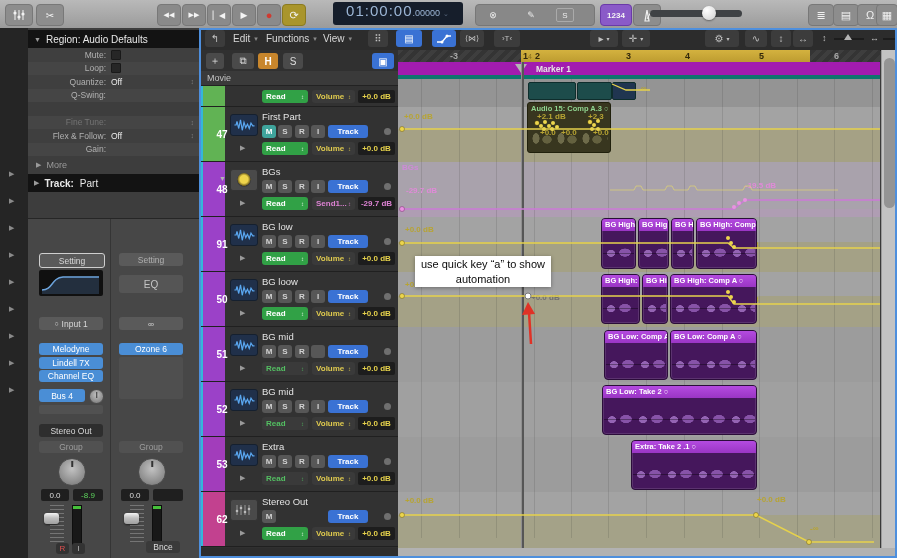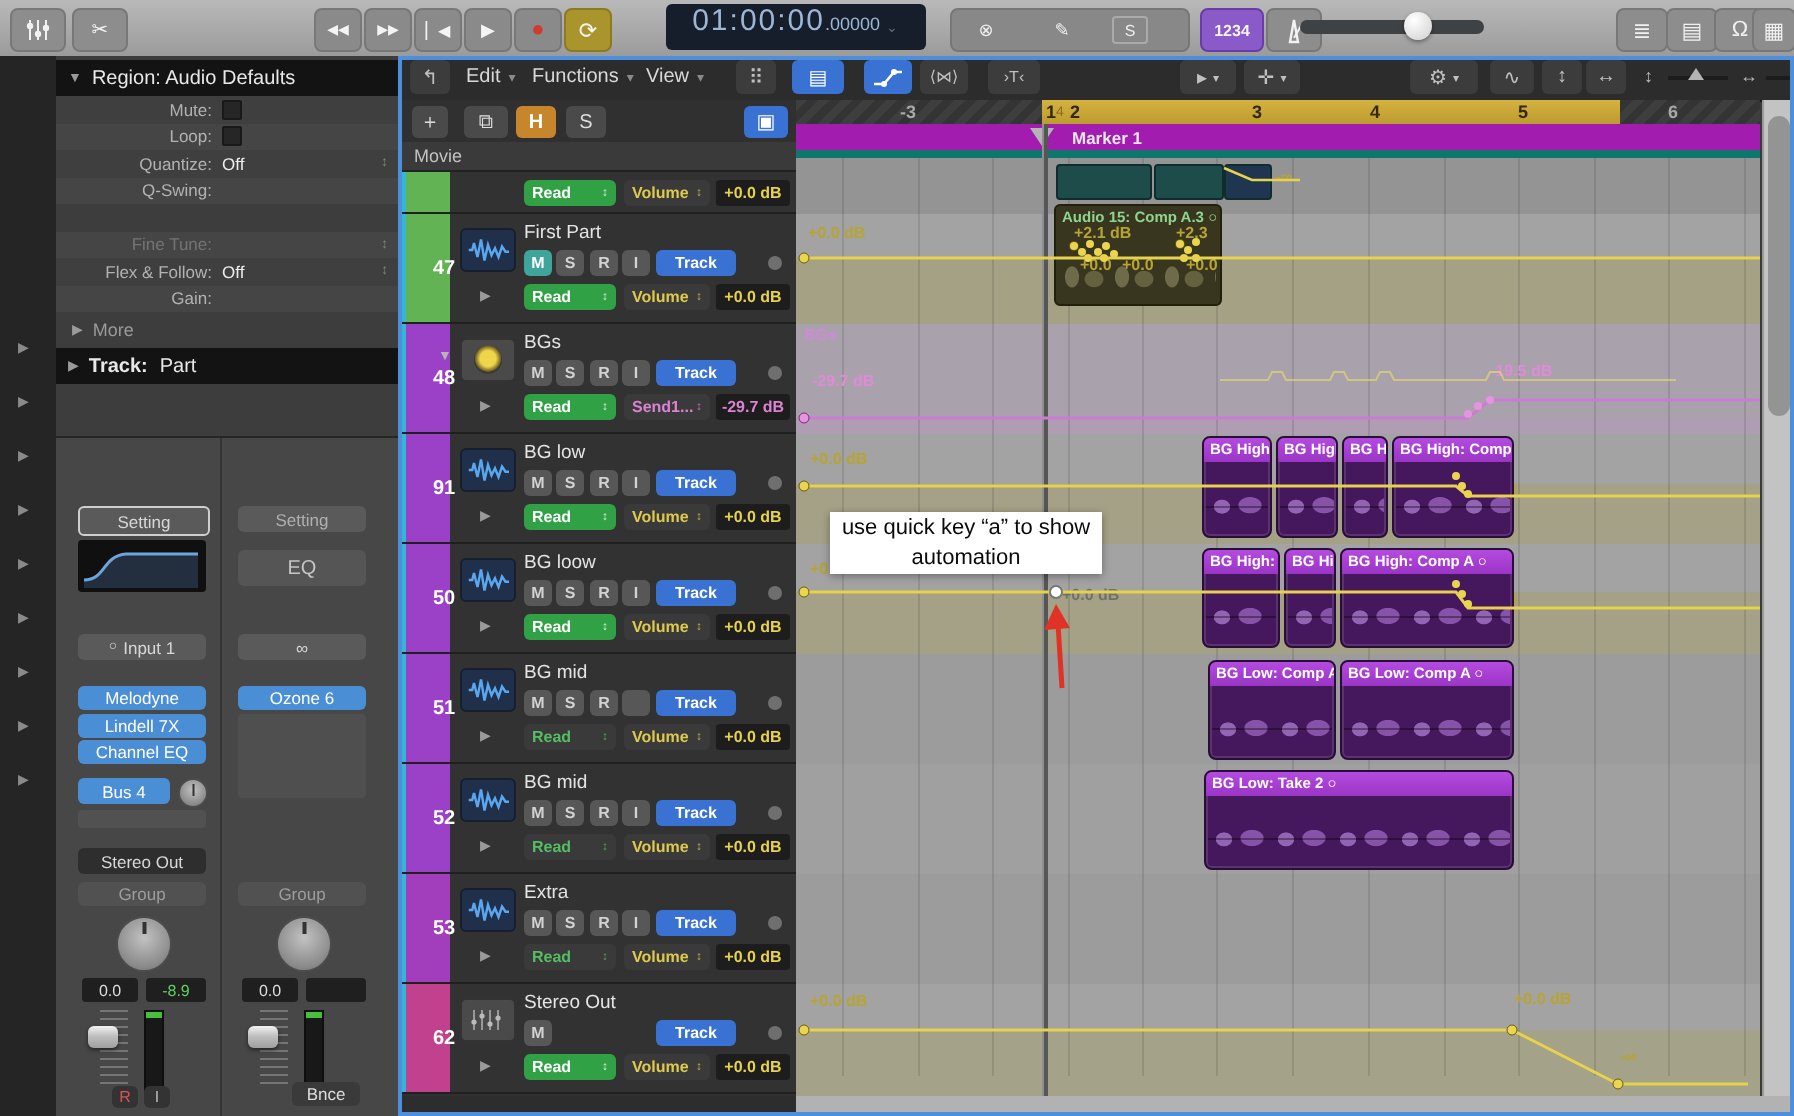--- a/index.html
+++ b/index.html
@@ -862,20 +862,24 @@
         <div class="rbody"></div>
       </div>
     <div class="region" style="left:272px;top:280px;width:87px;height:50px">
         <div class="rhead">BG Low: Comp A  ○</div>
         <div class="rbody"></div>
       </div>
     <div class="region" style="left:204px;top:335px;width:155px;height:50px">
         <div class="rhead">BG Low: Take 2  ○</div>
         <div class="rbody"></div>
       </div>
+    <div class="region" style="left:233px;top:390px;width:126px;height:50px">
+        <div class="rhead">Extra: Take 2 .1  ○</div>
+        <div class="rbody"></div>
+      </div>
 
     <svg class="abs" style="left:0;top:0;z-index:20;pointer-events:none" width="482" height="498">
       <path d="M214 34 L228 40 H252" fill="none" stroke="#e6d24c" stroke-width="1.3"></path>
       <path d="M2 79 H482" fill="none" stroke="#e6d24c" stroke-width="1.5"></path>
       <circle cx="4" cy="79" r="2.5" fill="#ecd54e" stroke="#6a5a10" stroke-width=".5"></circle>
       <path d="M212 140 h24 l2 -4 h5 l2 4 h22 l2 -4 h5 l2 4 h14 l2 -4 h5 l2 4 h46 l2 -4 h5 l2 4 h86" fill="none" stroke="rgba(240,225,100,.55)" stroke-width="1"></path>
       <path d="M2 159 H336 L347 150 H482" fill="none" stroke="#cc7ad6" stroke-width="1.5"></path>
       <circle cx="4" cy="159" r="2.5" fill="#e893e0" stroke="#7a2a70" stroke-width=".5"></circle>
       <circle cx="336" cy="157" r="2" fill="#e893e0"></circle>
         <circle cx="341" cy="153" r="2" fill="#e893e0"></circle>

